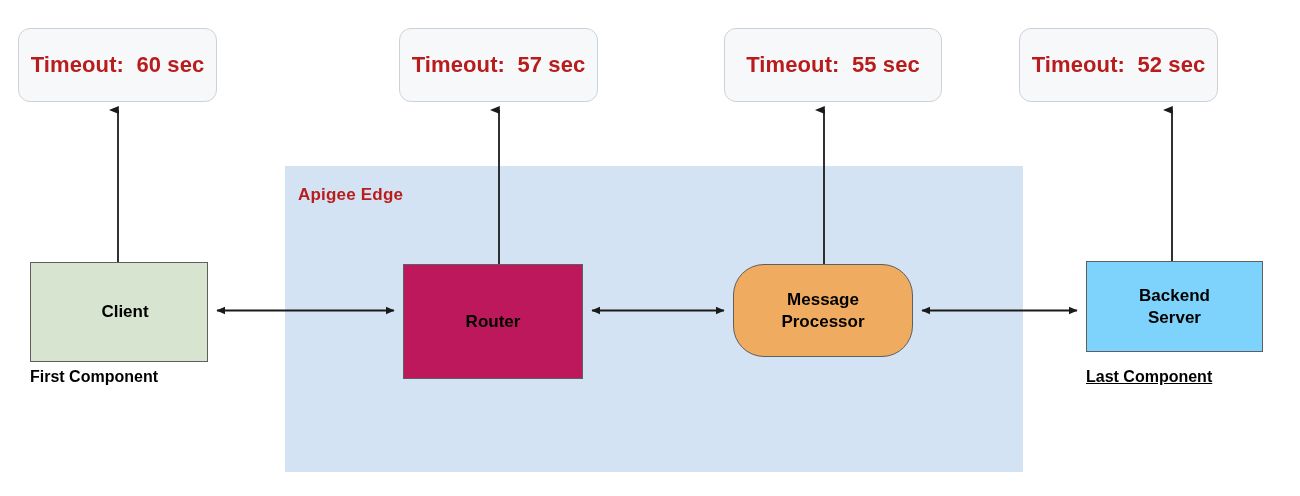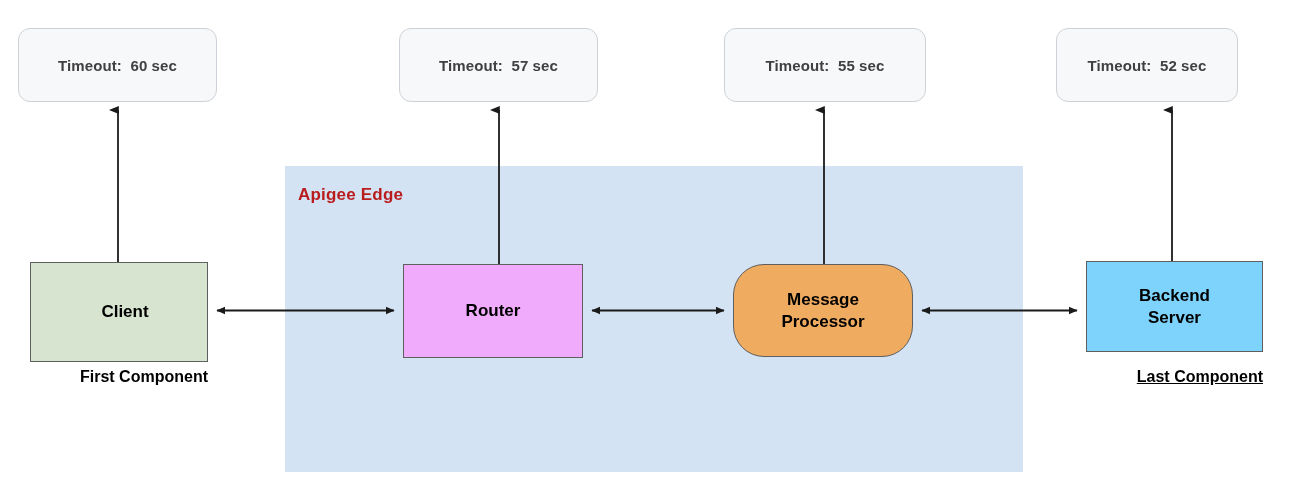--- a/index.html
+++ b/index.html
@@ -44,23 +44,23 @@
     position: absolute;
     background: #f7f8fa;
     border: 1px solid #cdd2d8;
     border-radius: 12px;
     display: flex;
     align-items: center;
     justify-content: center;
     box-sizing: border-box;
   }
   .timeout-text {
-    font-size: 15px;
+    font-size: 22px;
     font-weight: bold;
-    color: #404040;
+    color: #b91c1c;
     white-space: pre;
     letter-spacing: 0.1px;
   }
 
   
   .comp-box {
     position: absolute;
     border: 1.4px solid #5f5f5f;
     box-sizing: border-box;
     display: flex;
@@ -76,21 +76,21 @@
     white-space: pre-line;
   }
 
   
   .caption {
     position: absolute;
     font-size: 16px;
     font-weight: bold;
     color: #000000;
     white-space: nowrap;
-    text-align: right;
+    text-align: left;
   }
 
   
   .arrows {
     position: absolute;
     left: 0;
     top: 0;
     width: 1300px;
     height: 496px;
     pointer-events: none;
@@ -132,33 +132,33 @@
   </svg>
 
   <div class="timeout-box" style="left:18px; top:28px; width:199px; height:74px;">
     <span class="timeout-text">Timeout:  60 sec</span>
   </div>
 
   <div class="timeout-box" style="left:399px; top:28px; width:199px; height:74px;">
     <span class="timeout-text">Timeout:  57 sec</span>
   </div>
 
-  <div class="timeout-box" style="left:724px; top:28px; width:202px; height:74px;">
+  <div class="timeout-box" style="left:724px; top:28px; width:218px; height:74px;">
     <span class="timeout-text">Timeout:  55 sec</span>
   </div>
 
-  <div class="timeout-box" style="left:1056px; top:28px; width:182px; height:74px;">
+  <div class="timeout-box" style="left:1019px; top:28px; width:199px; height:74px;">
     <span class="timeout-text">Timeout:  52 sec</span>
   </div>
 
   <div class="comp-box" style="left:30px; top:262px; width:178px; height:100px; background:#d6e4d0;padding-left:12px;">
     <span class="comp-text">Client</span>
   </div>
 
-  <div class="comp-box" style="left:403px; top:264px; width:180px; height:94px; background:#f0abfc;">
+  <div class="comp-box" style="left:403px; top:264px; width:180px; height:115px; background:#be185d;">
     <span class="comp-text">Router</span>
   </div>
 
   <div class="comp-box" style="left:733px; top:264px; width:180px; height:93px; background:#efab60;border-radius:31px;">
     <span class="comp-text">Message
 Processor</span>
   </div>
 
   <div class="comp-box" style="left:1086px; top:261px; width:177px; height:91px; background:#7dd3fc;">
     <span class="comp-text">Backend

